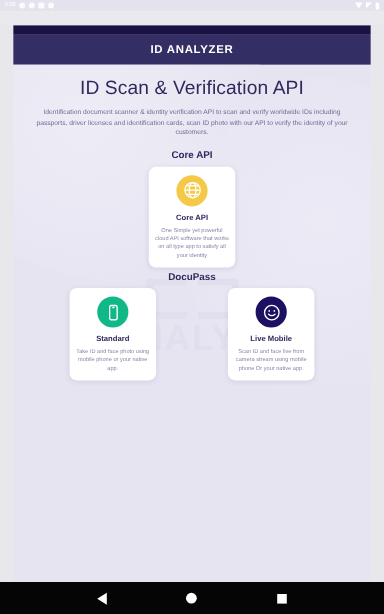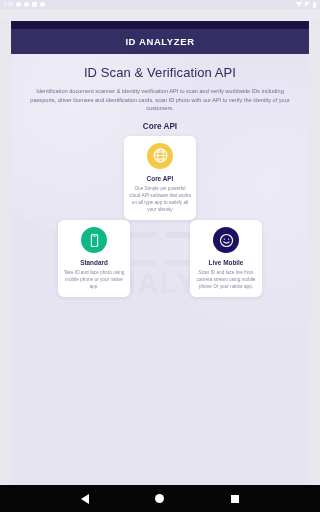--- a/index.html
+++ b/index.html
@@ -174,21 +174,21 @@
     line-height: 1;
   }
 
   .inner {
     position: relative;
     z-index: 2;
     padding: 8px 10px 0 10px;
   }
   .page-title {
     text-align: center;
-    font-size: 13px;
+    font-size: 16px;
     color: #2f2a5c;
     margin: 3px 0 7px 0;
     letter-spacing: 0.1px;
   }
   .page-desc {
     text-align: center;
     font-size: 5.6px;
     line-height: 1.55;
     color: #6f6c94;
     margin: 0 2px 9px 2px;
@@ -327,20 +327,21 @@
                   <line x1="3" y1="12" x2="21" y2="12"></line>
                   <line x1="4.4" y1="7" x2="19.6" y2="7"></line>
                   <line x1="4.4" y1="17" x2="19.6" y2="17"></line>
                 </svg>
               </div>
               <div class="card-title">Core API</div>
               <div class="card-desc">One Simple yet powerful cloud API software that works on all type app to satisfy all your identity</div>
             </div>
           </div>
 
+          <div class="section-title">DocuPass</div>
           <div class="cards-row">
 
             <div class="card">
               <div class="card-icon" style="background:#11b887">
                 <svg class="phone-svg" width="15" height="15" viewBox="0 0 24 24" fill="none" stroke="#ffffff" stroke-width="1.8">
                   <rect x="7" y="2.5" width="10" height="19" rx="2"></rect>
                   <line x1="10.5" y1="5.2" x2="13.5" y2="5.2"></line>
                 </svg>
               </div>
               <div class="card-title">Standard</div>

